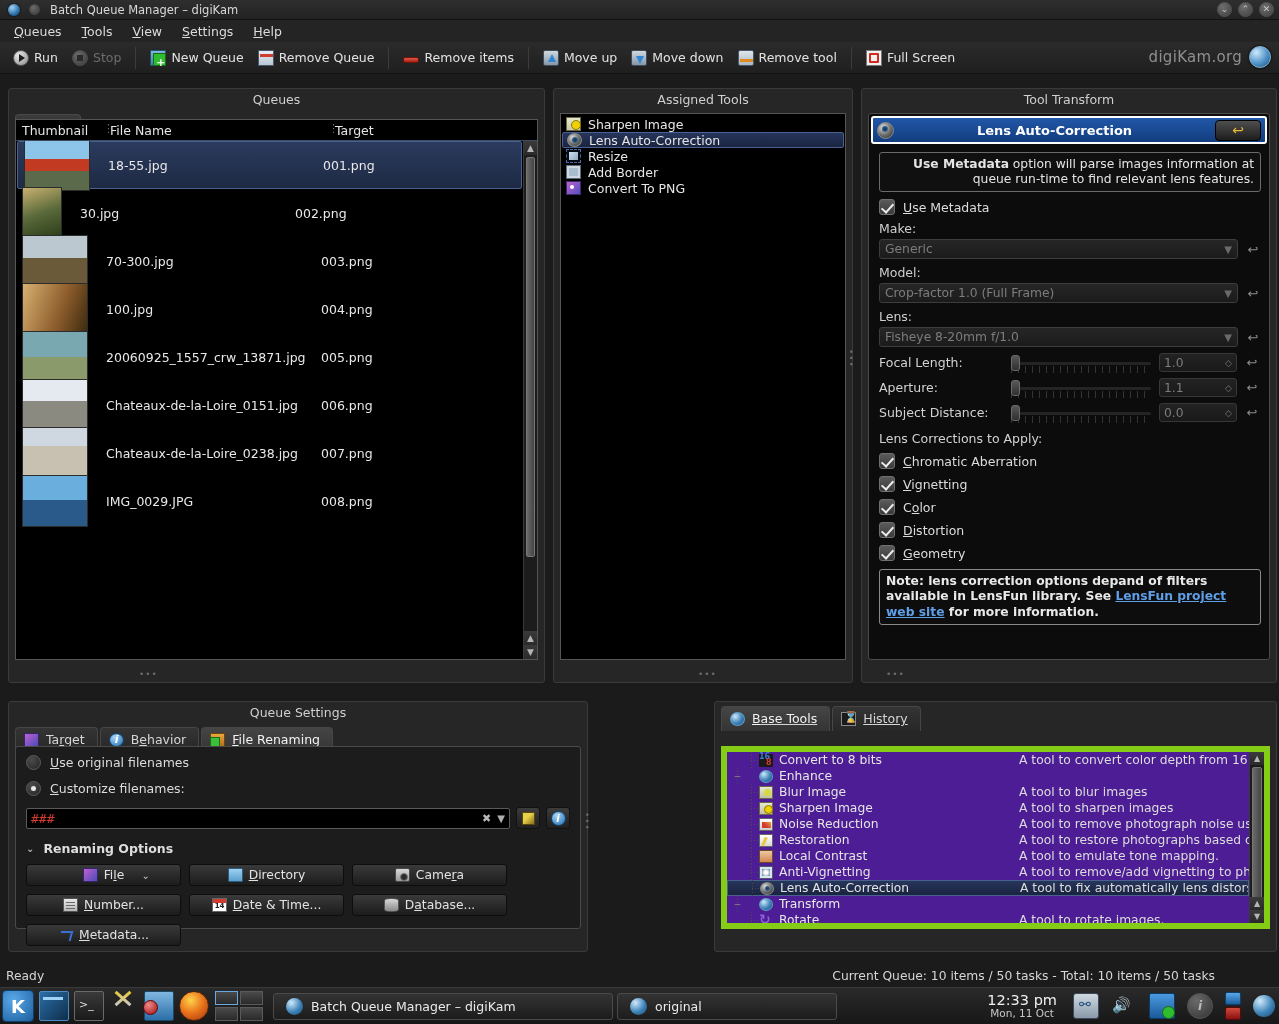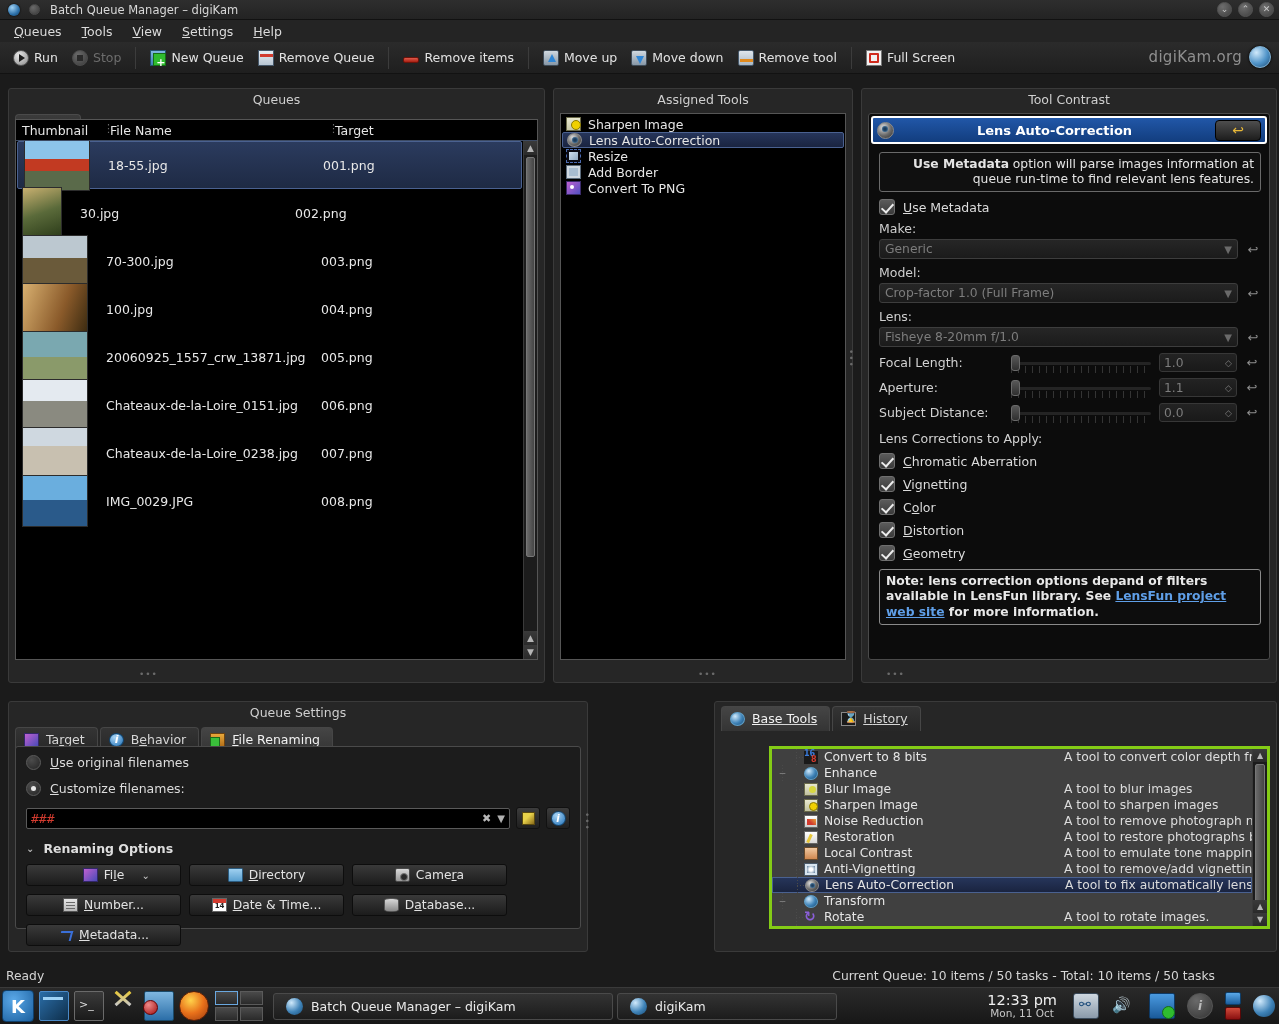--- a/index.html
+++ b/index.html
@@ -261,21 +261,21 @@
 
   
   .bt-panel{position:absolute;left:714px;top:701px;width:563px;height:251px;
     background:#262626;border:1px solid #3a3a3a;border-radius:3px;}
   .bt-tabs{display:flex;padding:4px 6px 0 6px;gap:2px;text-decoration:underline;}
   .ti.globe{border-radius:50%;background:radial-gradient(circle at 32% 28%,#cfe9fb,#3f83b8 55%,#174a73);
     border:1px solid #5f9fc8;}
   .ti.hist{background:#1a1a1a;border:1px solid #888;}
   .ti.hist:after{content:"⌛";position:absolute;left:2px;top:-2px;font-size:11px;color:#ddd;}
   .bt-body{position:absolute;left:6px;top:44px;right:6px;bottom:22px;
-    background:#404040;border:3px solid #84cc16;overflow:hidden;margin-left:48px;}
+    background:#4c1d95;border:6px solid #84cc16;overflow:hidden;}
   .btrows{position:absolute;left:0;top:0;right:15px;bottom:0;overflow:hidden;}
   .btrow{display:flex;align-items:center;height:16px;font-size:12.3px;color:#e4e4e4;padding-left:2px;}
   .btrow.sel{background:linear-gradient(#26355a,#1a2440);border:1px solid #4a6190;}
   .bt-tree{width:30px;flex:none;position:relative;height:16px;}
   .bt-tree.lvl1:before{content:"";position:absolute;left:8px;top:0;bottom:0;width:1px;
     background:repeating-linear-gradient(180deg,#4a4a4a 0 1px,transparent 1px 3px);}
   .bt-tree.lvl2:before{content:"";position:absolute;left:22px;top:0;bottom:0;width:1px;
     background:repeating-linear-gradient(180deg,#4a4a4a 0 1px,transparent 1px 3px);}
   .bt-tree.lvl2:after{content:"";position:absolute;left:22px;top:8px;width:7px;height:1px;
     background:repeating-linear-gradient(90deg,#4a4a4a 0 1px,transparent 1px 3px);}
@@ -535,21 +535,21 @@
       <div class="trow">
         <span class="ti png"></span>
         <span>Convert To PNG</span>
       </div>
     </div>
     <div class="sdots" style="left:144px;bottom:3px">•••</div>
     <div class="sdots" style="right:-4px;top:260px;writing-mode:vertical-rl">•••</div>
   </div>
 
   <div class="settings-panel">
-    <div class="panel-title">Tool Contrast</div>
+    <div class="panel-title">Tool Transform</div>
     <div class="ts-body">
       <div class="ts-header">
         <span class="ti lens"></span>
         <span class="hdr-title">Lens Auto-Correction</span>
         <span class="reset-btn">
           <span class="reset-ic">↩</span>
         </span>
       </div>
       <div class="ts-inner">
 
@@ -860,21 +860,21 @@
       <span class="pg"></span>
       <span class="pg"></span>
     </div>
     <div class="tasks">
       <div class="task w1">
         <span class="task-orb"></span>
         <span>Batch Queue Manager – digiKam</span>
       </div>
       <div class="task w2">
         <span class="task-orb"></span>
-        <span>digiKam</span>
+        <span>original</span>
       </div>
     </div>
     <div class="tray">
       <div class="clock">
         <div class="t">12:33 pm</div>
         <div class="d">Mon, 11 Oct</div>
       </div>
       <div class="tri usb"></div>
       <div class="tri spk"></div>
       <div class="tri net"></div>

